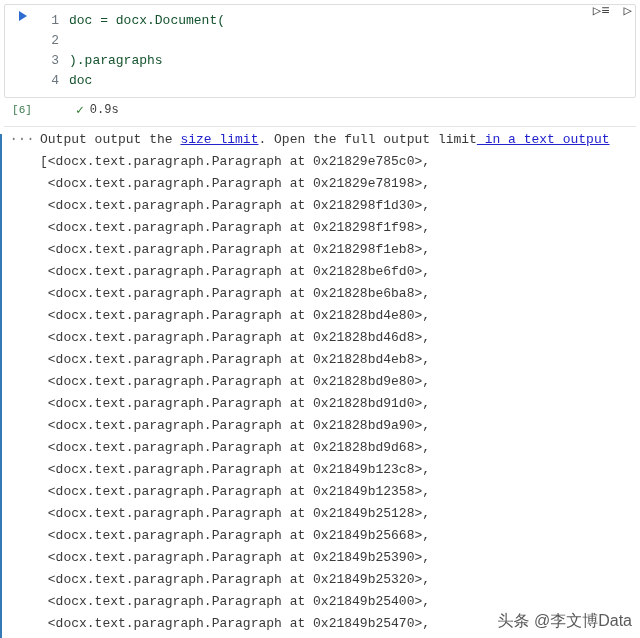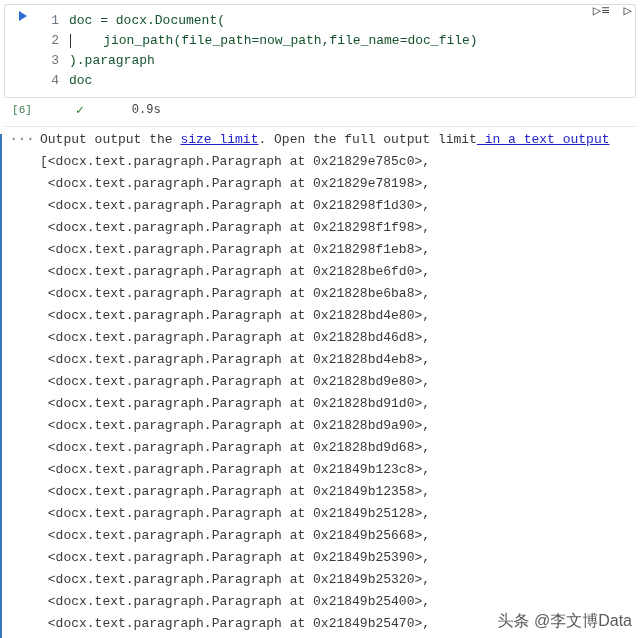--- a/index.html
+++ b/index.html
@@ -77,21 +77,20 @@
   }
   .check-icon {
     color: #2e7d32;
     font-size: 13px;
     margin-right: 6px;
     margin-left: 36px;
   }
   .exec-time {
     color: #3b3b3b;
     font-size: 12px;
-    margin-left: 42px;
   }
   .output-row {
     display: flex;
     padding: 0 4px;
   }
   .output-gutter {
     width: 36px;
     flex-shrink: 0;
     text-align: center;
     color: #7a7a7a;
@@ -157,25 +156,24 @@
   <div class="gutter">
     <div class="run-icon"></div>
   </div>
   <div class="code-area">
     <div class="code-line">
       <span class="lineno">1</span>
       <span class="code">doc = docx.Document(</span>
     </div>
     <div class="code-line">
       <span class="lineno">2</span>
-      <span class="code"><span class="cursor"></span><span>    jion_path(file_path=now_path,file_name=doc_file)</span></span>
     </div>
     <div class="code-line">
       <span class="lineno">3</span>
-      <span class="code">).paragraph</span>
+      <span class="code">).paragraphs</span>
     </div>
     <div class="code-line">
       <span class="lineno">4</span>
       <span class="code">doc</span>
     </div>
   </div>
 </div>
 
 <div class="exec-meta">
   <span class="exec-label">[6]</span>

